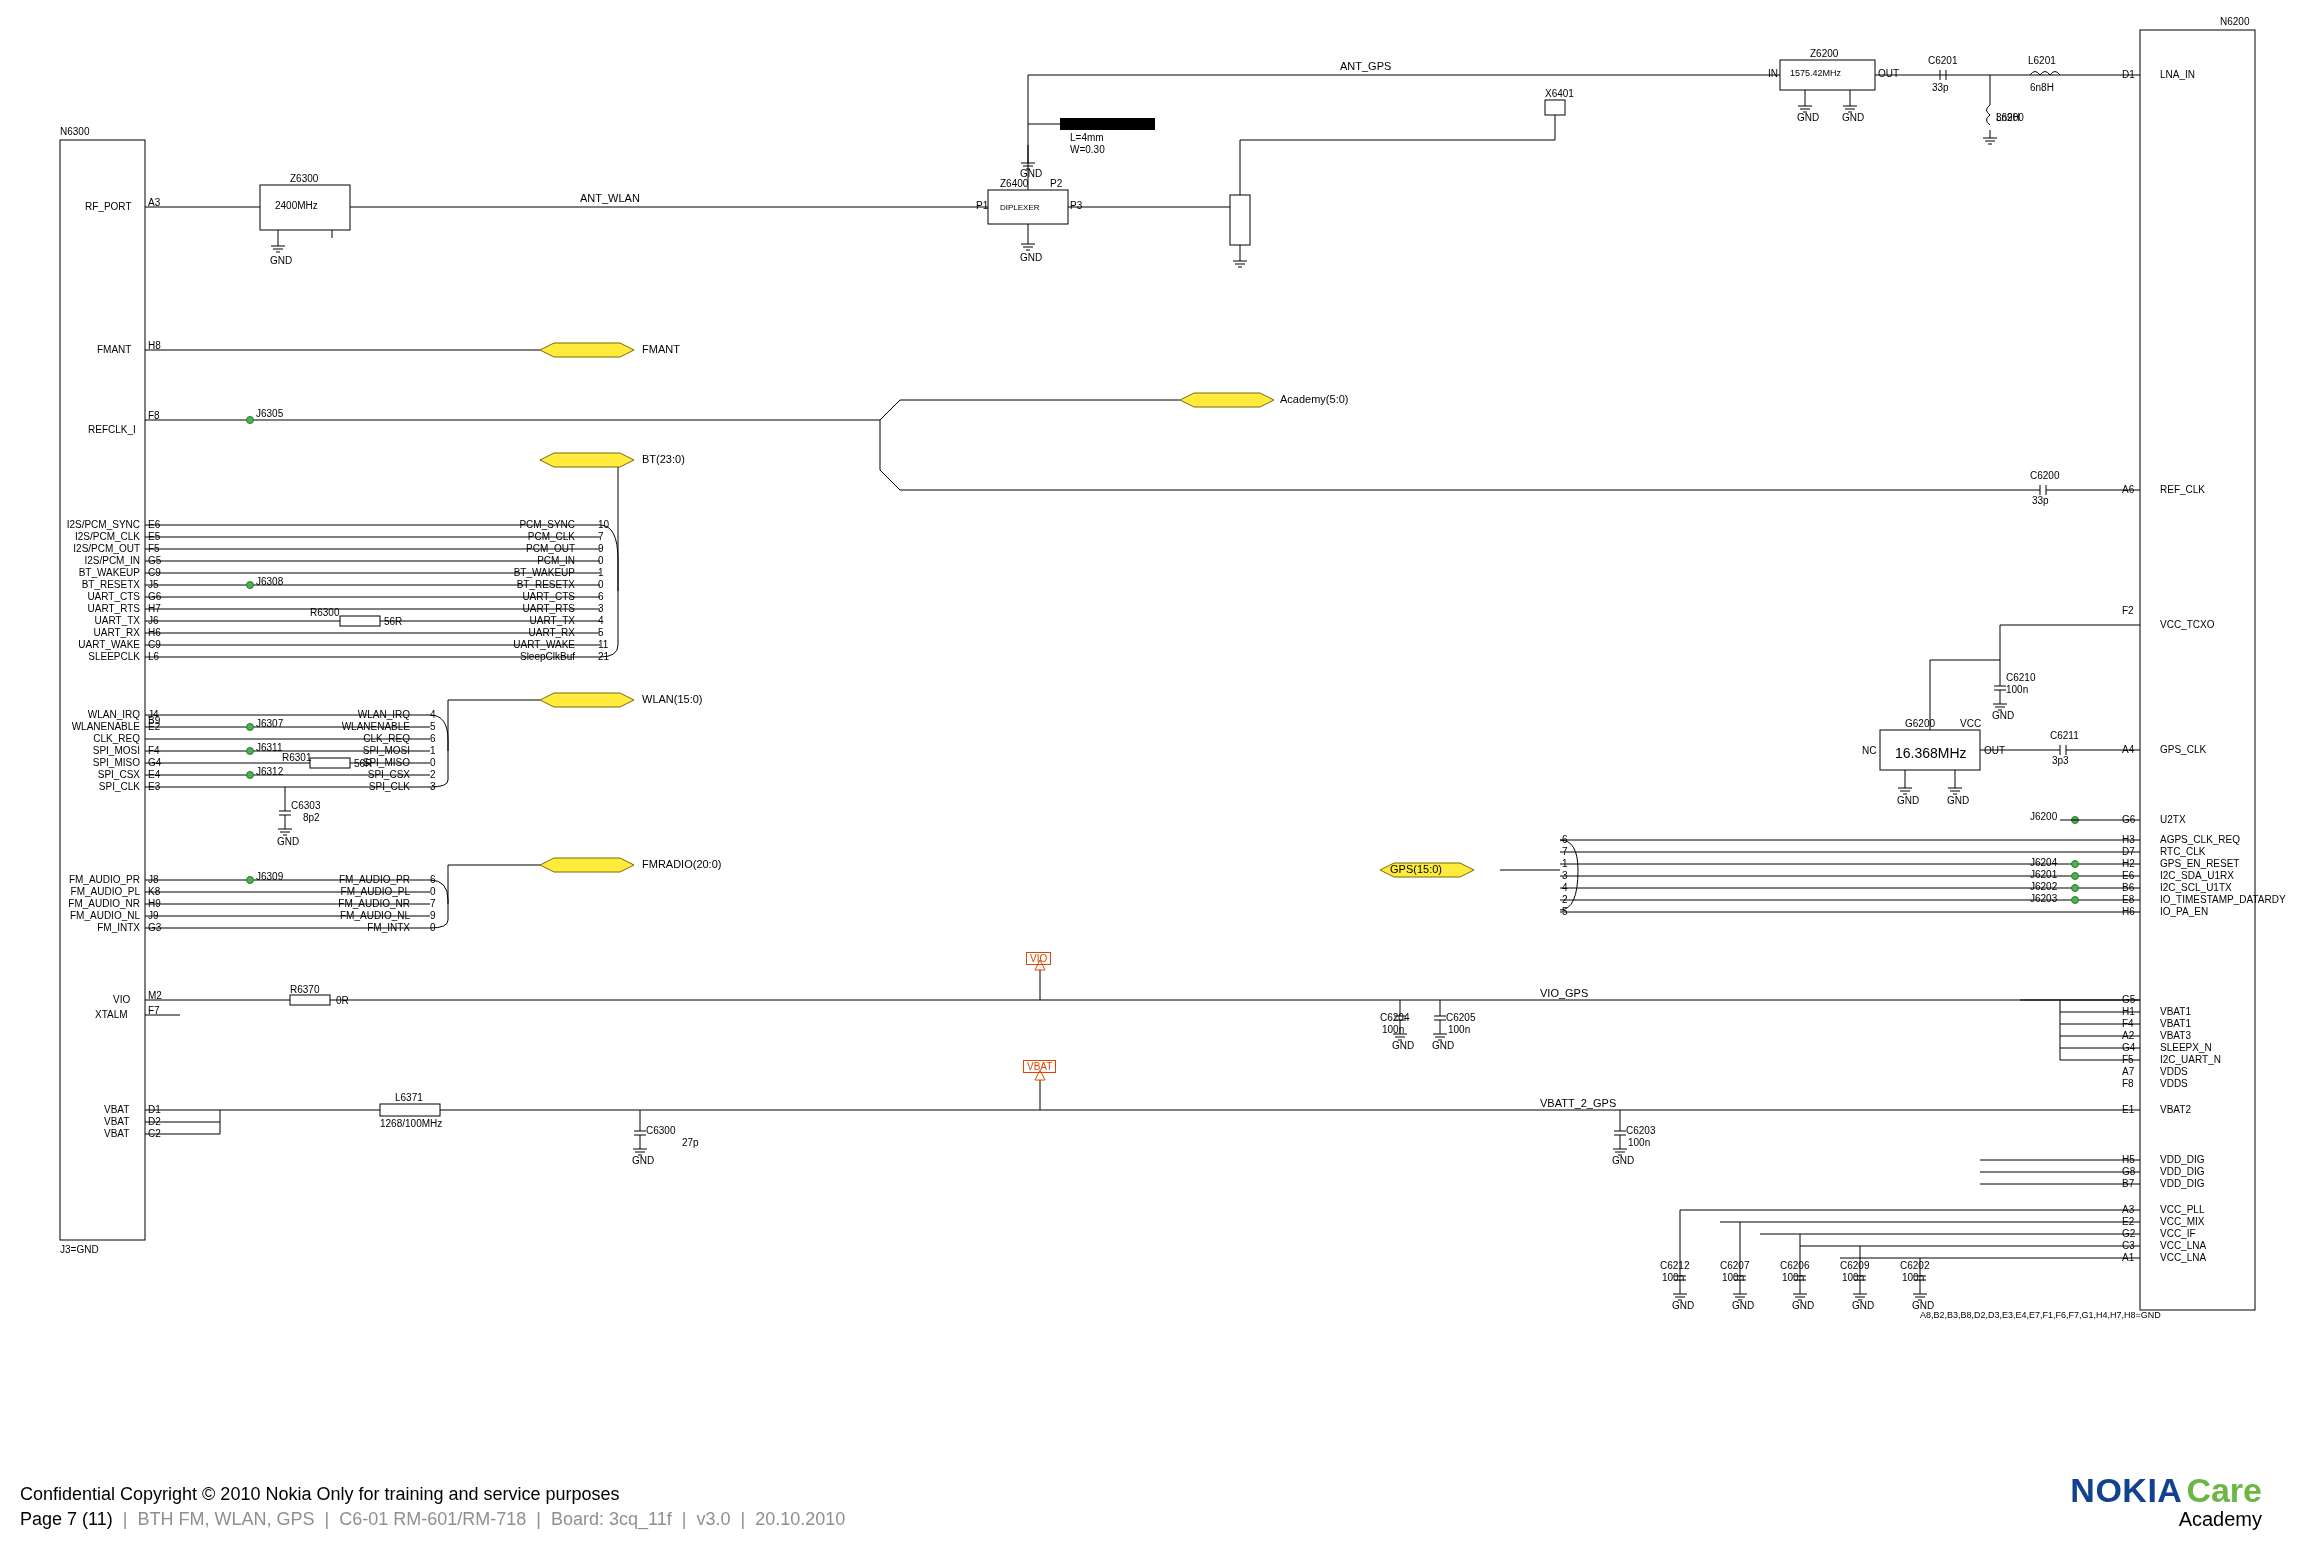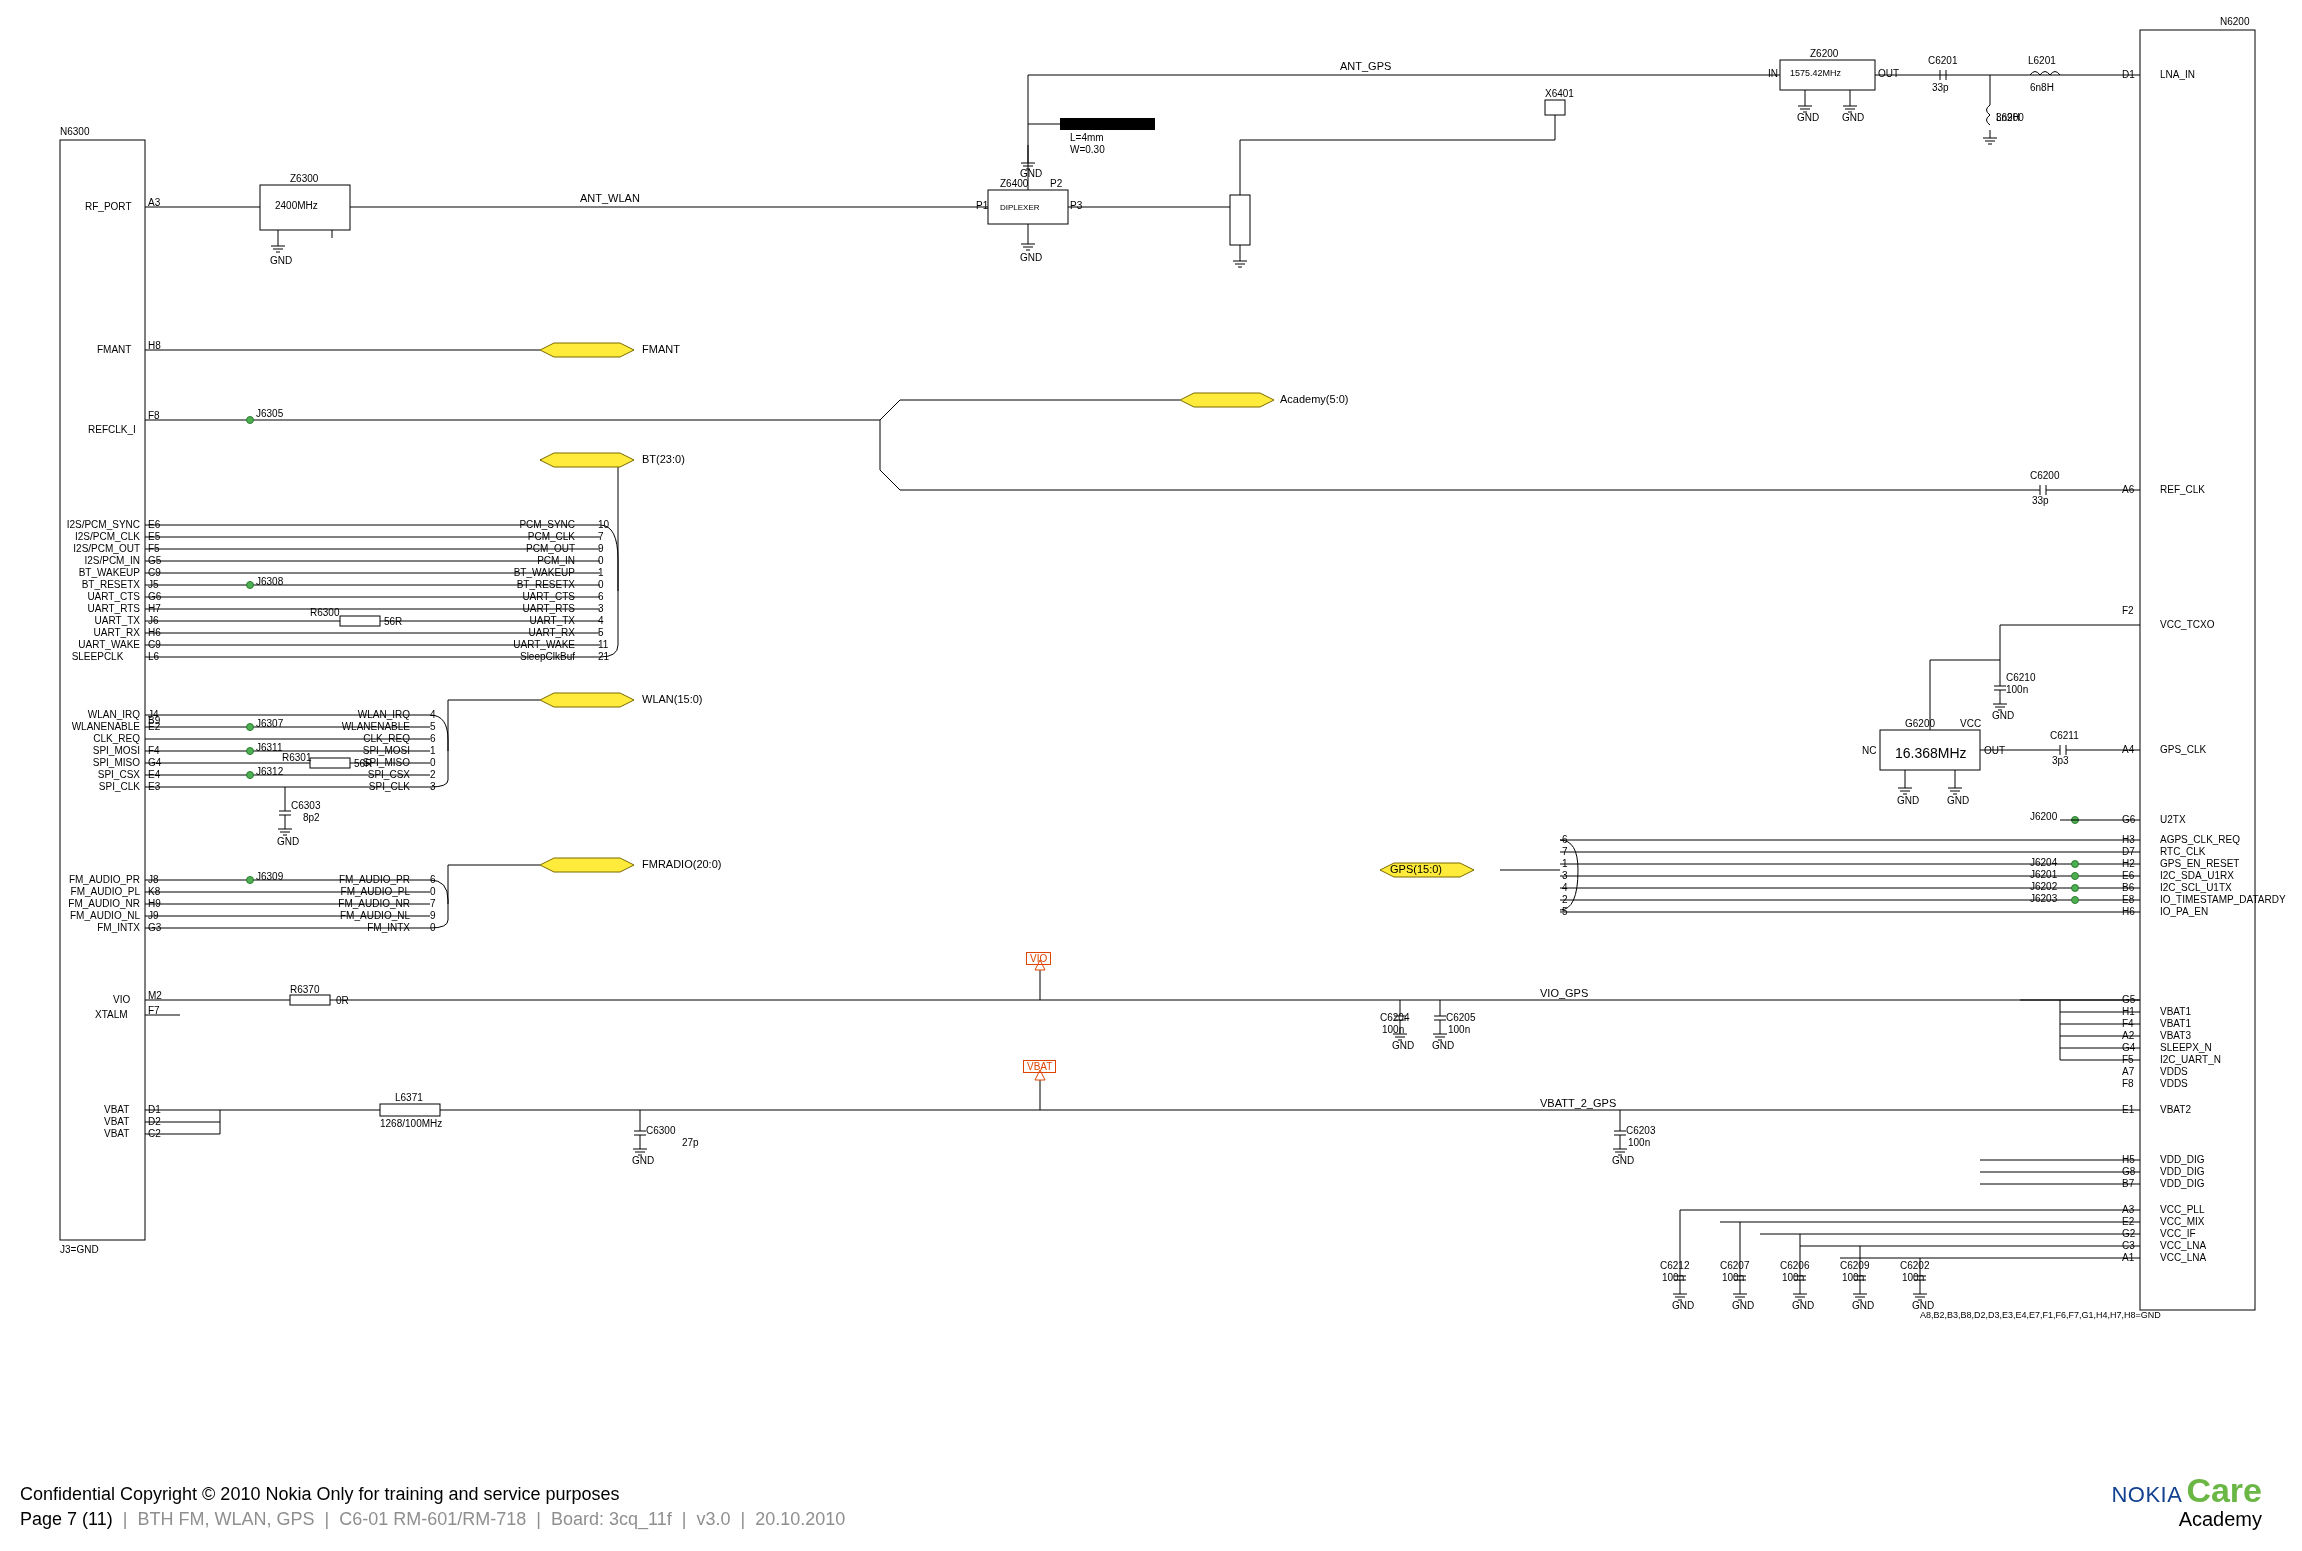--- a/index.html
+++ b/index.html
@@ -4,21 +4,21 @@
 <style>
   html,body{margin:0;padding:0;font-family:Arial,Helvetica,sans-serif;background:#fff;color:#000}
   .page{position:relative;width:2302px;height:1551px;background:#fff}
   .diagram{position:absolute;left:0;top:0;width:2302px;height:1380px}
   .lbl{position:absolute;font-size:10px;white-space:nowrap}
   .lblb{position:absolute;font-size:11px;white-space:nowrap;font-weight:normal}
   .footer{position:absolute;left:20px;bottom:20px;font-size:18px;line-height:1.35}
   .footer .b{color:#000}
   .footer .g{color:#8f8f8f}
   .brand{position:absolute;right:40px;bottom:20px;text-align:right}
-  .brand .nokia{color:#124191;font-weight:normal;font-size:22px;letter-spacing:0.5px}
+  .brand .nokia{color:#124191;font-weight:bold;font-size:34px;letter-spacing:0.5px}
   .brand .care{color:#6bb745;font-weight:bold;font-size:34px;margin-left:4px}
   .brand .academy{color:#000;font-size:20px;margin-top:-2px;text-align:right;clear:both}
   svg{position:absolute;left:0;top:0;overflow:visible}
 </style>
 </head>
 <body>
 
 <div class="page">
 
   <svg class="diagram" viewBox="0 0 2302 1380">
@@ -472,21 +472,21 @@
       <div class="lbl" style="left:455px;top:615px;text-align:right;width:120px">UART_TX</div>
       <div class="lbl" style="left:598px;top:615px">4</div>
       <div class="lbl" style="left:55px;top:627px;text-align:right;width:85px">UART_RX</div>
       <div class="lbl" style="left:148px;top:627px">H6</div>
       <div class="lbl" style="left:455px;top:627px;text-align:right;width:120px">UART_RX</div>
       <div class="lbl" style="left:598px;top:627px">5</div>
       <div class="lbl" style="left:55px;top:639px;text-align:right;width:85px">UART_WAKE</div>
       <div class="lbl" style="left:148px;top:639px">C9</div>
       <div class="lbl" style="left:455px;top:639px;text-align:right;width:120px">UART_WAKE</div>
       <div class="lbl" style="left:598px;top:639px">11</div>
-      <div class="lbl" style="left:55px;top:651px;text-align:center;width:85px">SLEEPCLK</div>
+      <div class="lbl" style="left:55px;top:651px;text-align:right;width:85px">SLEEPCLK</div>
       <div class="lbl" style="left:148px;top:651px">L6</div>
       <div class="lbl" style="left:455px;top:651px;text-align:right;width:120px">SleepClkBuf</div>
       <div class="lbl" style="left:598px;top:651px">21</div>
     </div>
   <div id="wlan-labels">
       <div class="lbl" style="left:55px;top:709px;text-align:right;width:85px">WLAN_IRQ</div>
       <div class="lbl" style="left:148px;top:709px">J4</div>
       <div class="lbl" style="left:290px;top:709px;text-align:right;width:120px">WLAN_IRQ</div>
       <div class="lbl" style="left:430px;top:709px">4</div>
       <div class="lbl" style="left:55px;top:721px;text-align:right;width:85px">WLANENABLE</div>

